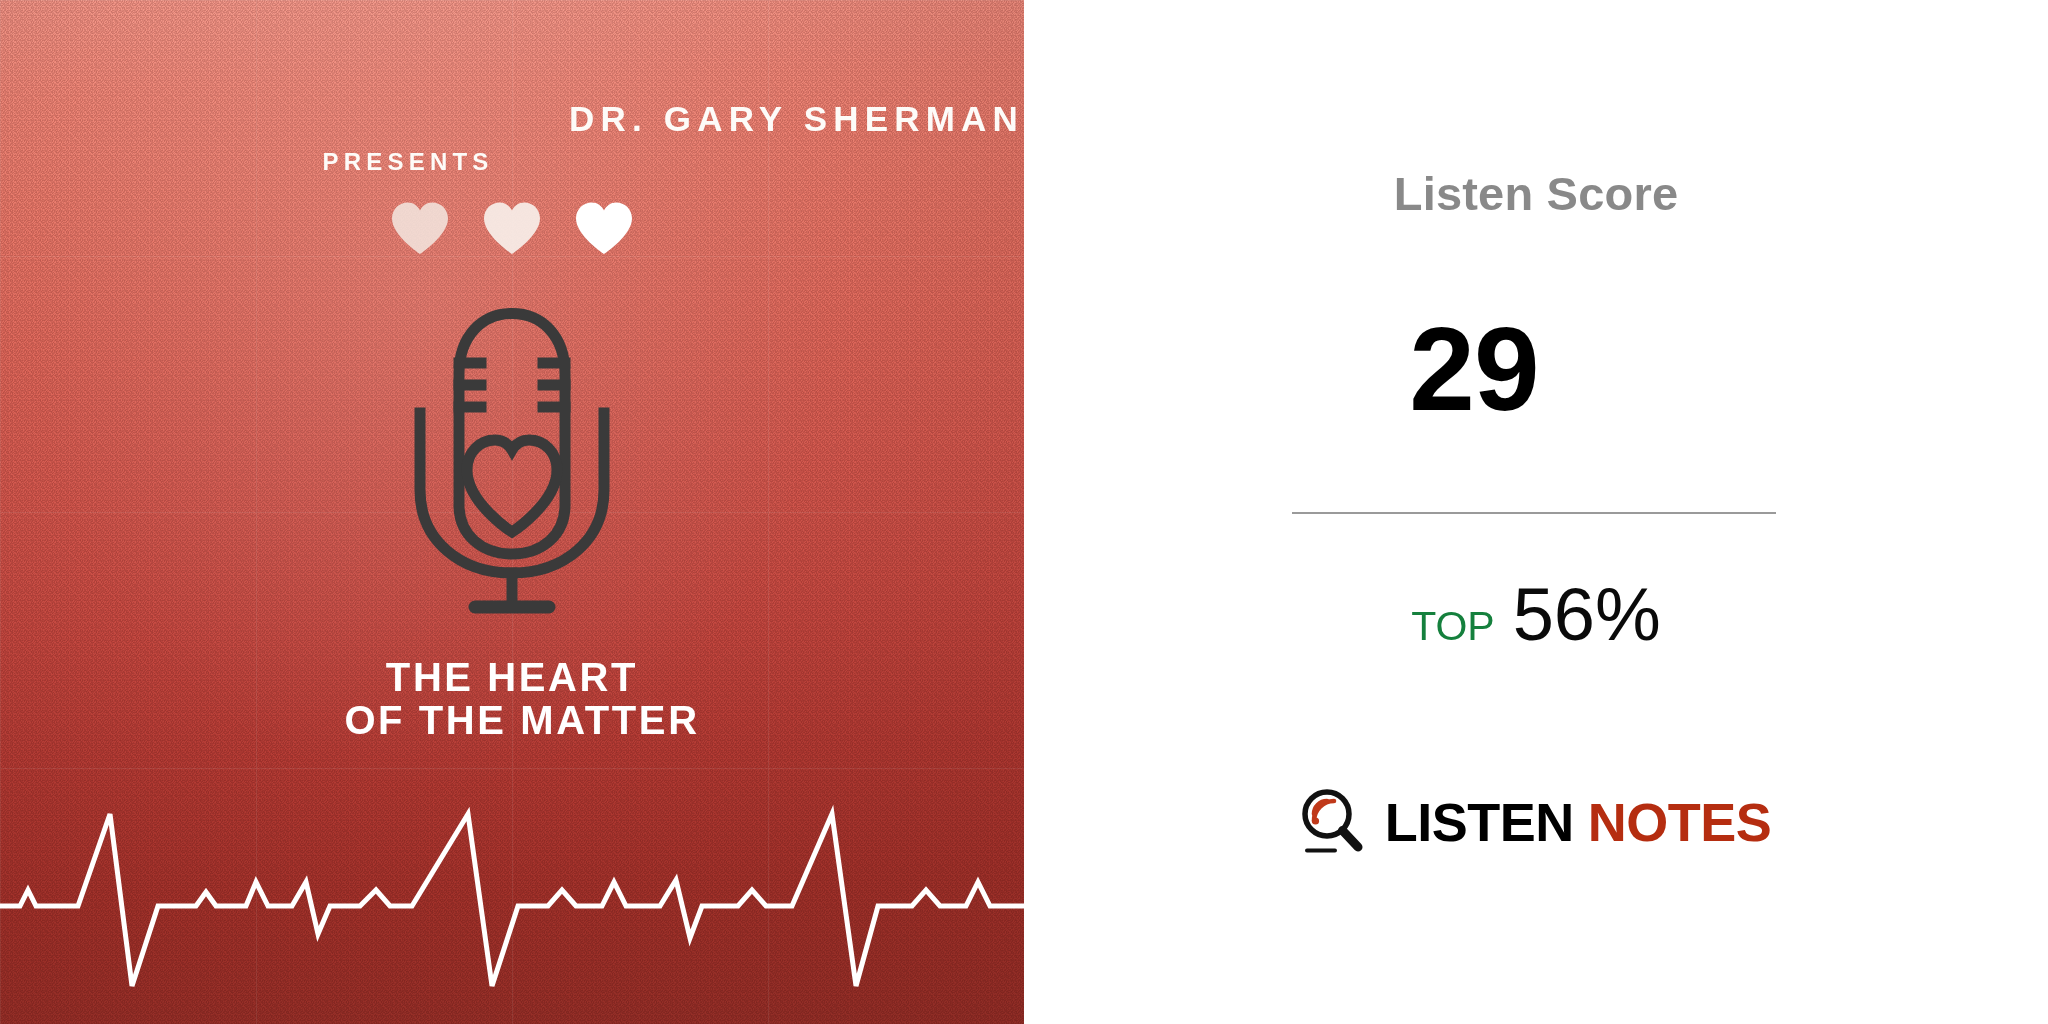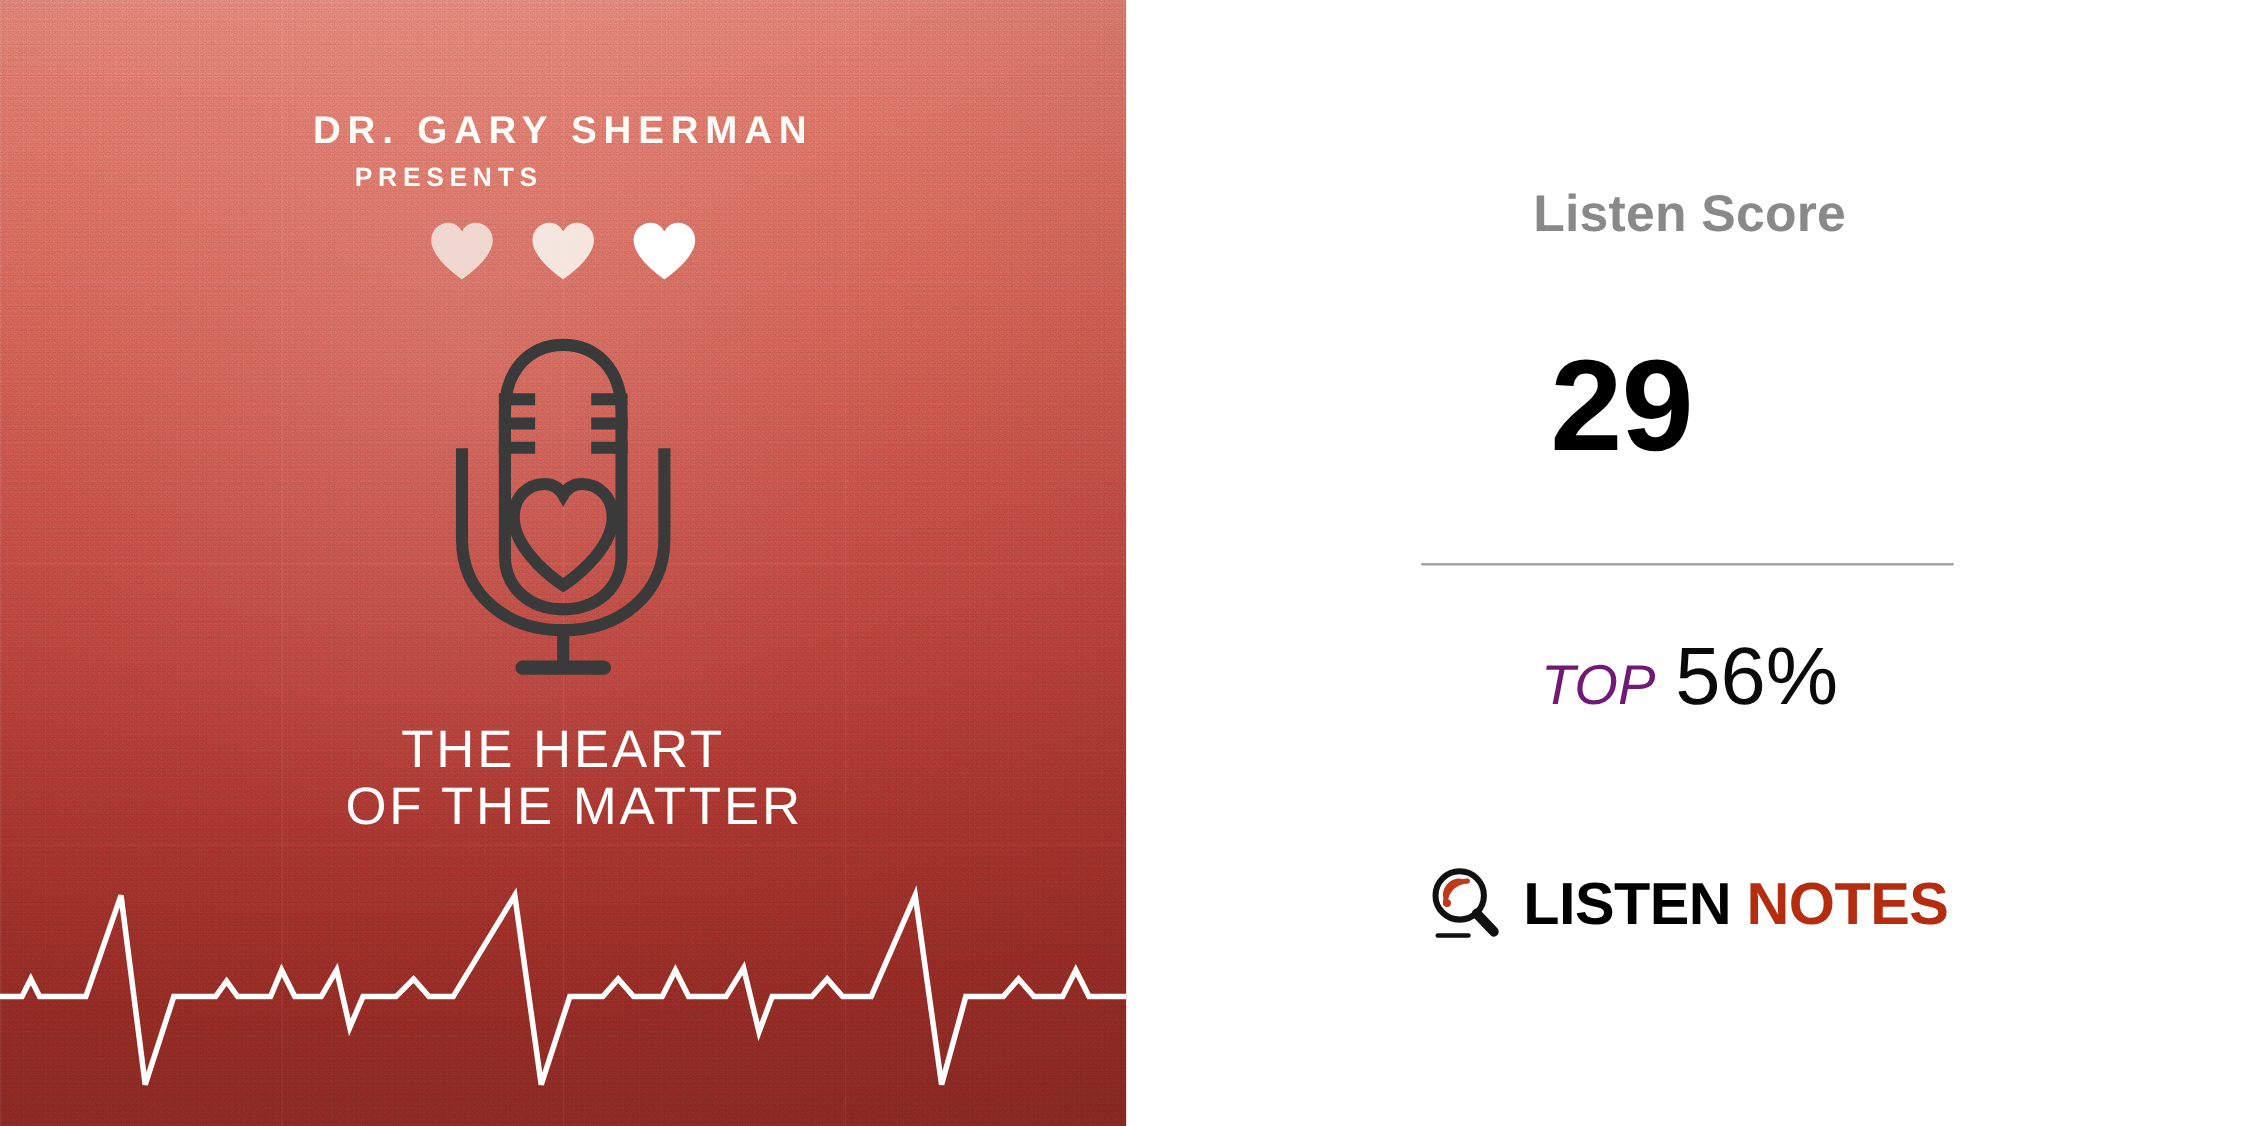--- a/index.html
+++ b/index.html
@@ -78,21 +78,21 @@
     position: absolute;
     inset: 0;
     z-index: 3;
   }
 
   .presenter {
     position: absolute;
     top: 101px;
     left: 0;
     width: 1024px;
-    text-align: center;
+    text-align: right;
     color: #fdfbf8;
     font-size: 35px;
     font-weight: bold;
     letter-spacing: 6.2px;
     line-height: 1;
   }
   .presents {
     position: absolute;
     top: 150px;
     left: 0;
@@ -125,22 +125,22 @@
     justify-content: center;
   }
 
   .show-title {
     position: absolute;
     top: 656px;
     left: 0;
     width: 1024px;
     text-align: center;
     color: #ffffff;
-    font-size: 48px;
-    font-weight: normal;
+    font-size: 40px;
+    font-weight: bold;
     letter-spacing: 2.6px;
     line-height: 1.08;
   }
   .show-title .line2 { display:block;margin-left:20px; }
 
   .ekg {
     position: absolute;
     left: 0;
     bottom: 0;
     width: 1024px;
@@ -191,26 +191,25 @@
   .ls-rank {
     position: absolute;
     top: 578px;
     left: 0;
     width: 1024px;
     text-align: center;
     line-height: 1;
     white-space: nowrap;
   }
   .ls-rank .top-word {
-    color: #701a75;
-    font-size: 51px;
+    color: #15803d;
+    font-size: 41px;
     font-weight: normal;
     letter-spacing: 0px;
     vertical-align: baseline;
-    font-style: italic;
   }
   .ls-rank .pct {
     color: #0a0a0a;
     font-size: 74px;
     font-weight: normal;
     letter-spacing: 0px;
     margin-left: 18px;
     vertical-align: baseline;
   }
 

